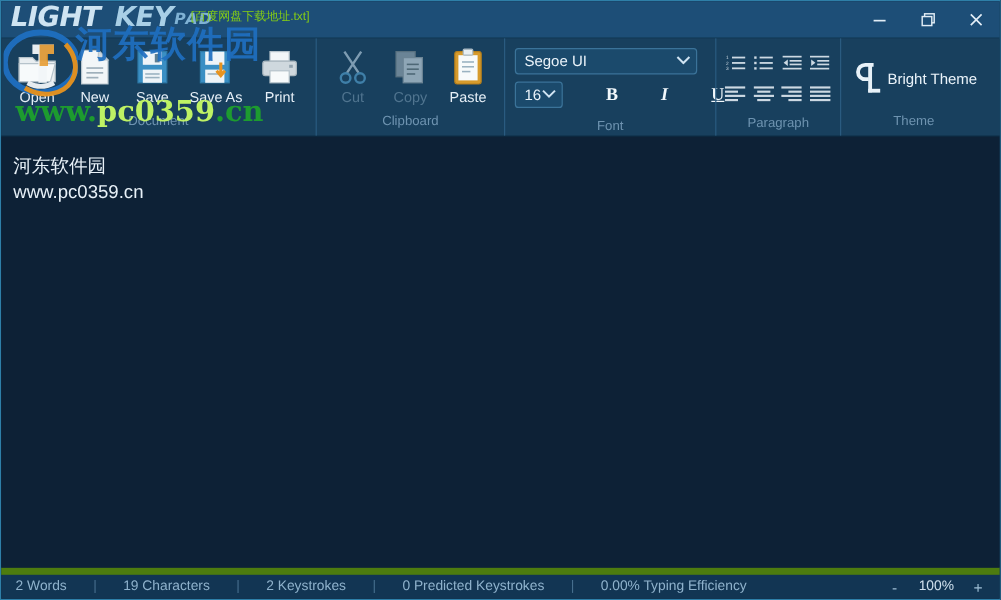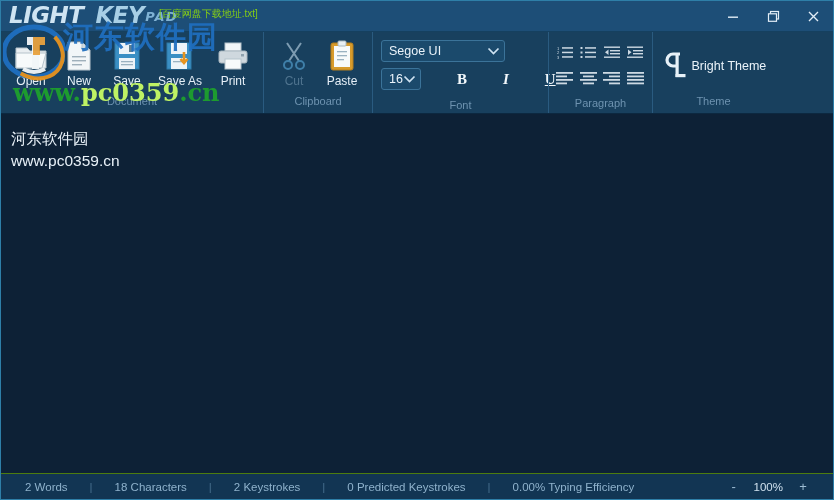--- a/index.html
+++ b/index.html
@@ -101,21 +101,21 @@
   .fontrow + .fontrow { margin-top: 6px; gap: 36px; }
   .combo {
     background: #1b4a6c;
     border: 1px solid #3b7399;
     border-radius: 3px;
     height: 22px;
     display: flex; align-items: center;
     padding: 0 4px 0 7px;
     color: #eaf3fa; font-size: 12.5px;
   }
-  .combo.name { width: 124px; justify-content: space-between; align-items: center; }
+  .combo.name { width: 152px; justify-content: space-between; align-items: center; }
   .combo.size { width: 62px; justify-content: space-between; }
   .chev { color: #cfe3f2; font-size: 11px; line-height: 1; }
   .fbtn {
     width: 22px; height: 22px;
     display: flex; align-items: center; justify-content: center;
     color: #f2f8fc; font-size: 15px;
     font-family: "Liberation Serif", serif;
   }
   .fbtn.b { font-weight: bold; }
   .fbtn.i { font-style: italic; font-weight: bold; }
@@ -155,23 +155,23 @@
   }
   .doc-line {
     color: #e8f1f8; font-size: 15.5px;
     line-height: 22px; white-space: pre;
   }
 
   
   .status {
     height: 26px; flex: 0 0 26px;
     background: #123553;
-    border-top: 1px solid #4d7c0f;
+    border-top: 6px solid #4d7c0f;
     display: flex; align-items: center;
-    padding: 0 24px;
+    padding: 0 12px;
     font-size: 11.5px; color: #8fb2cc;
   }
   .st-item { white-space: nowrap; }
   .sep { color: #466e8d; padding: 0 0px; }
   .st-spacer { flex: 1 1 auto; }
   .zoom-ctl { display: flex; align-items: center; gap: 14px; }
   .zbtn { color: #9dbdd4; font-size: 13px; width: 12px; text-align: center; }
   .zval { color: #cfe0ed; font-size: 11.5px; }
 
   
@@ -304,20 +304,32 @@
           <span class="ico">
             <svg width="28" height="32" viewBox="0 0 28 32">
               <path d="M7 3 L19 21 M21 3 L9 21" stroke="#7e9cb2" stroke-width="2" fill="none"></path>
               <circle cx="8" cy="25" r="4" fill="none" stroke="#3f7fa8" stroke-width="2"></circle>
               <circle cx="20" cy="25" r="4" fill="none" stroke="#3f7fa8" stroke-width="2"></circle>
             </svg>
           </span>
           <span class="lbl">Cut</span>
         </div>
 
+        <div class="cmd disabled">
+          <span class="ico">
+            <svg width="30" height="32" viewBox="0 0 30 32">
+              <rect x="3" y="3" width="16" height="21" fill="#6a8496" stroke="#57707f" stroke-width="1"></rect>
+              <rect x="9" y="8" width="16" height="21" fill="#8ea6b6" stroke="#6b8494" stroke-width="1"></rect>
+              <rect x="12" y="13" width="10" height="1.3" fill="#4d6775"></rect>
+              <rect x="12" y="17" width="10" height="1.3" fill="#4d6775"></rect>
+              <rect x="12" y="21" width="7" height="1.3" fill="#4d6775"></rect>
+            </svg>
+          </span>
+          <span class="lbl">Copy</span>
+        </div>
 
         <div class="cmd">
           <span class="ico">
             <svg width="28" height="32" viewBox="0 0 28 32">
               <rect x="3" y="3" width="22" height="27" rx="2" fill="#d79b2c" stroke="#b57f1c" stroke-width="1"></rect>
               <rect x="6" y="6" width="16" height="21" fill="#f7fafb"></rect>
               <rect x="10" y="1" width="8" height="5" rx="1" fill="#e8eff3" stroke="#a8b8c2" stroke-width="1"></rect>
               <rect x="9" y="11" width="10" height="1.3" fill="#9ab2c1"></rect>
               <rect x="9" y="15" width="10" height="1.3" fill="#9ab2c1"></rect>
               <rect x="9" y="19" width="7" height="1.3" fill="#9ab2c1"></rect>
@@ -459,21 +471,21 @@
   </div>
 
   <div class="doc">
     <div class="doc-line">河东软件园</div>
     <div class="doc-line">www.pc0359.cn</div>
   </div>
 
   <div class="status">
     <span class="st-item">2 Words</span>
     <span class="sep" style="padding:0 22px;">|</span>
-    <span class="st-item">18 Characters</span>
+    <span class="st-item">19 Characters</span>
     <span class="sep" style="padding:0 22px;">|</span>
     <span class="st-item">2 Keystrokes</span>
     <span class="sep" style="padding:0 22px;">|</span>
     <span class="st-item">0 Predicted Keystrokes</span>
     <span class="sep" style="padding:0 22px;">|</span>
     <span class="st-item">0.00% Typing Efficiency</span>
     <span class="st-spacer"></span>
     <span class="zoom-ctl">
       <span class="zbtn">-</span>
       <span class="zval">100%</span>

